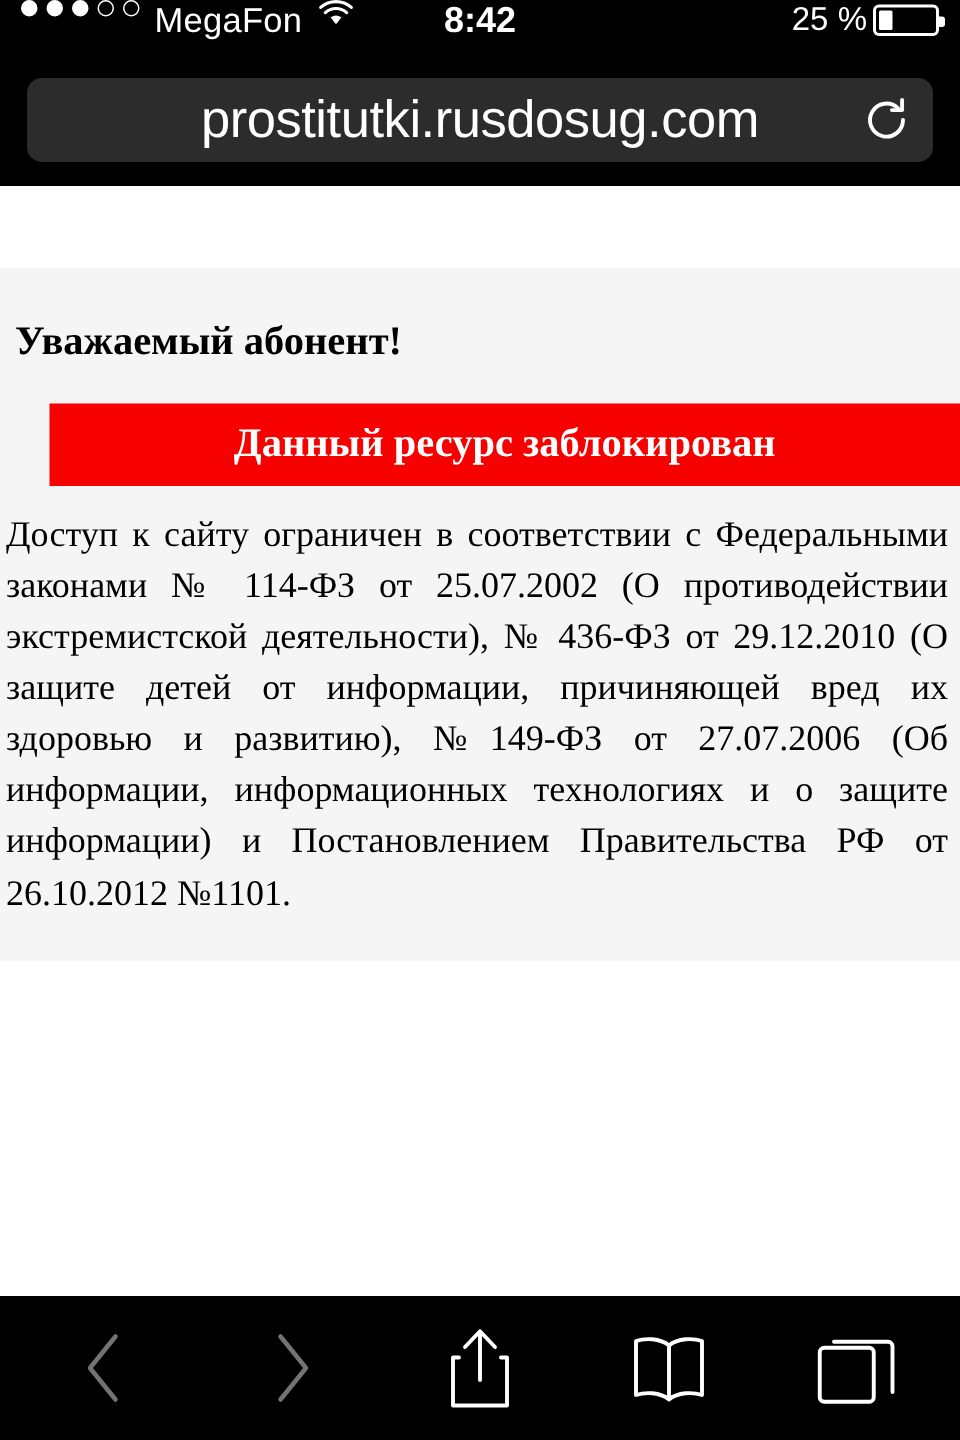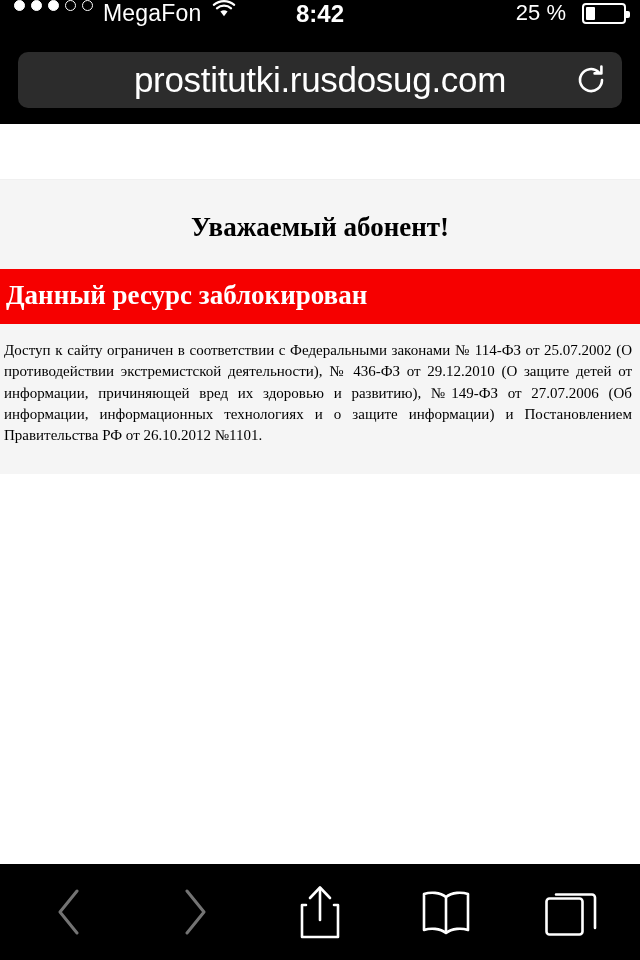--- a/index.html
+++ b/index.html
@@ -65,21 +65,21 @@
     right: 0;
     text-align: center;
     font-size: 24px;
     font-weight: bold;
     pointer-events: none;
   }
   .status-right {
     margin-left: auto;
     display: flex;
     align-items: center;
-    gap: 16px;
+    gap: 4px;
   }
   .battery-pct {
     font-size: 22px;
   }
   .battery {
     width: 44px;
     height: 21px;
     border: 2px solid #ffffff;
     border-radius: 4px;
     position: relative;
@@ -148,38 +148,39 @@
   .white-gap {
     height: 55px;
     background: #ffffff;
   }
   .notice {
     background: #f5f5f5;
     padding: 0 0 22px 0;
     border-top: 1px solid #f0f0f0;
   }
   .notice-title {
-    text-align: center;
     font-family: "Liberation Serif", serif;
     font-weight: bold;
     font-size: 27px;
     color: #000000;
     padding: 32px 10px 26px 10px;
   }
   .blocked-banner {
     background: #f60000;
     color: #ffffff;
+    text-align: center;
     font-family: "Liberation Serif", serif;
     font-weight: bold;
     font-size: 27px;
     padding: 11px 6px 13px 6px;
+    margin-left: 33px;
   }
   .legal-text {
     font-family: "Liberation Serif", serif;
-    font-size: 15px;
+    font-size: 24px;
     line-height: 1.42;
     color: #000000;
     text-align: justify;
     padding: 16px 8px 6px 4px;
     margin: 0;
   }
   .contact-text {
     font-family: "Liberation Serif", serif;
     font-weight: bold;
     font-size: 19.5px;

